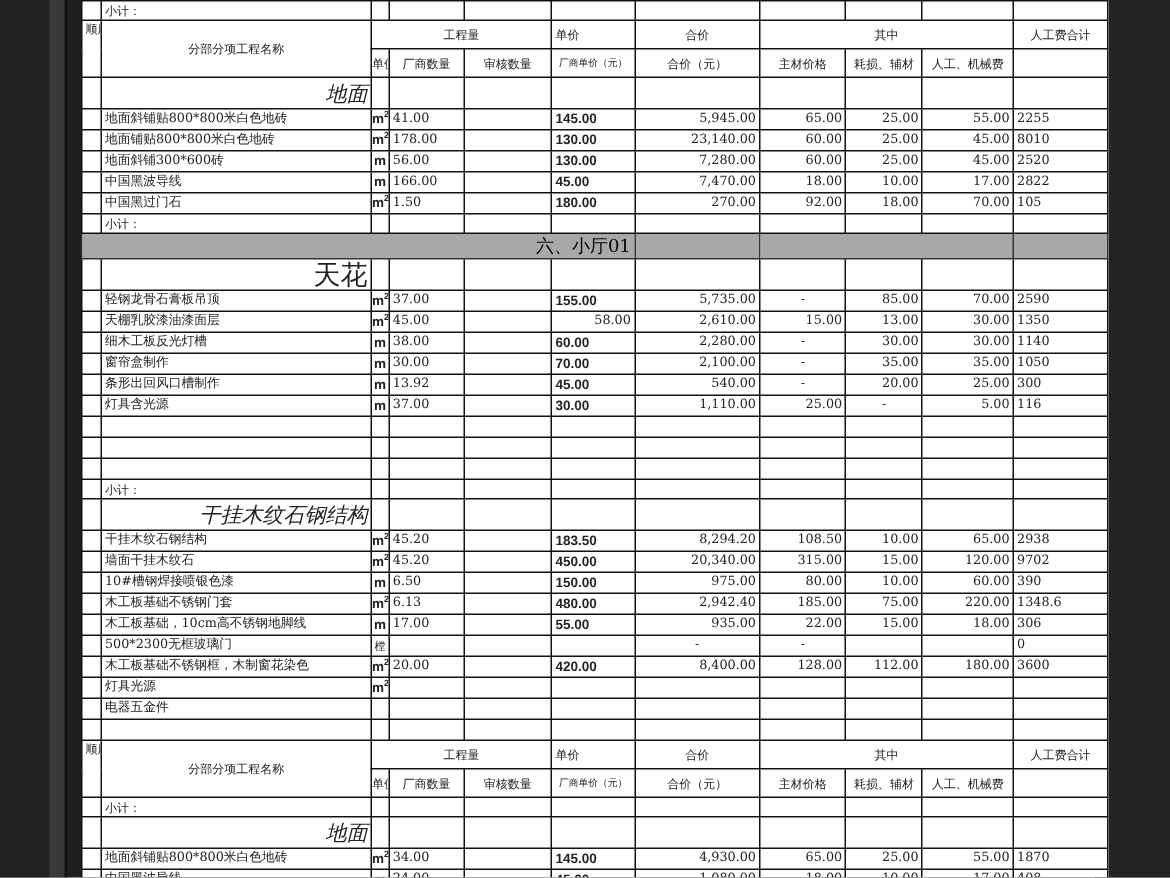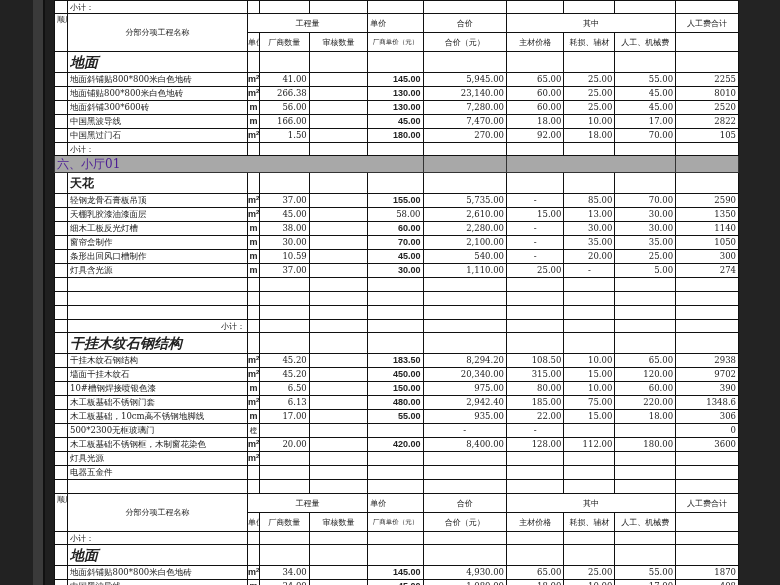--- a/index.html
+++ b/index.html
@@ -19,30 +19,30 @@
   .c-unit{width:11px}
   .c-qty{width:46px}
   .c-aud{width:54px}
   .c-price{width:51px}
   .c-total{width:77px}
   .c-main{width:53px}
   .c-loss{width:47px}
   .c-labor{width:56px}
   .c-lsum{width:58px}
   .num { text-align:right; font-family:"DejaVu Serif", serif; }
-  .ctr { text-align:right; }
-  .bold-price { text-align:right; font-family:"Liberation Sans", sans-serif; font-weight:bold; font-size:9px; }
+  .ctr { text-align:left; }
+  .bold-price { font-family:"Liberation Sans", sans-serif; font-weight:bold; font-size:9px; }
   .unit { text-align:center; font-family:"Liberation Sans", sans-serif; font-weight:bold; font-size:9px; padding:0; }
   .unit sup { font-size:6px; vertical-align:top; line-height:6px; }
   .hdr td { font-size:8px; text-align:center; height:18px; }
   .hdr .small { font-size:6.5px;margin-left:45px; }
   .cat td { height:20px; }
-  .cat-title { text-align:left; font-family:"Liberation Sans", sans-serif; font-weight:bold; font-style:italic; font-size:14px; }
-  .cat-title.upright { font-style:normal; font-size:12px; }
-  .section td { background:#a8a8a8; height:16px; color:#4c1d95; font-size:12px; border-color:#333; }
+  .cat-title { text-align:right; font-family:"Liberation Sans", sans-serif; font-weight:normal; font-style:italic; font-size:14px; }
+  .cat-title.upright { font-style:normal; font-size:18px; }
+  .section td { background:#a8a8a8; height:16px; color:#000000; font-size:12px; border-color:#333;text-align:right; }
   .sub { font-size:8px; }
   .tall td { height:13px; }
 </style>
 </head>
 <body>
 
 <div class="frame-left"></div>
 <div class="frame-edge"></div>
 <div class="frame-right"></div>
 
@@ -118,21 +118,21 @@
           <td class="num">5,945.00</td>
           <td class="num">65.00</td>
           <td class="num">25.00</td>
           <td class="num">55.00</td>
           <td class="ctr">2255</td>
         </tr>
         <tr class="tall">
           <td></td>
           <td>地面铺贴800*800米白色地砖</td>
           <td class="unit">m<sup>2</sup></td>
-          <td class="ctr">266.38</td>
+          <td class="ctr">178.00</td>
           <td></td>
           <td class="bold-price">130.00</td>
           <td class="num">23,140.00</td>
           <td class="num">60.00</td>
           <td class="num">25.00</td>
           <td class="num">45.00</td>
           <td class="ctr">8010</td>
         </tr>
         <tr class="tall">
           <td></td>
@@ -254,41 +254,41 @@
           <td class="num">2,100.00</td>
           <td class="num" style="text-align: center;">-</td>
           <td class="num">35.00</td>
           <td class="num">35.00</td>
           <td class="ctr">1050</td>
         </tr>
         <tr class="tall">
           <td></td>
           <td>条形出回风口槽制作</td>
           <td class="unit">m</td>
-          <td class="ctr">10.59</td>
+          <td class="ctr">13.92</td>
           <td></td>
           <td class="bold-price">45.00</td>
           <td class="num">540.00</td>
           <td class="num" style="text-align: center;">-</td>
           <td class="num">20.00</td>
           <td class="num">25.00</td>
           <td class="ctr">300</td>
         </tr>
         <tr class="tall">
           <td></td>
           <td>灯具含光源</td>
           <td class="unit">m</td>
           <td class="ctr">37.00</td>
           <td></td>
           <td class="bold-price">30.00</td>
           <td class="num">1,110.00</td>
           <td class="num">25.00</td>
           <td class="num" style="text-align: center;">-</td>
           <td class="num">5.00</td>
-          <td class="ctr">274</td>
+          <td class="ctr">116</td>
         </tr>
         <tr class="tall">
           <td></td>
           <td></td>
           <td></td>
           <td></td>
           <td></td>
           <td></td>
           <td></td>
           <td></td>

